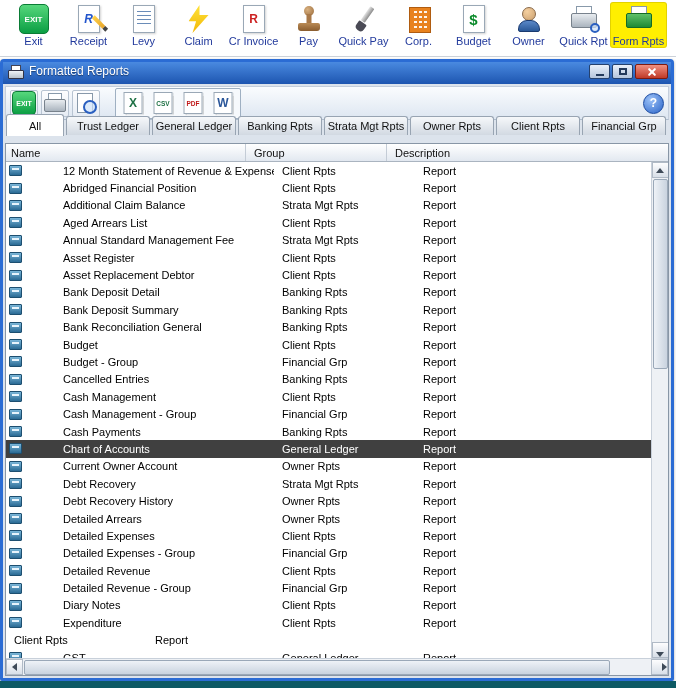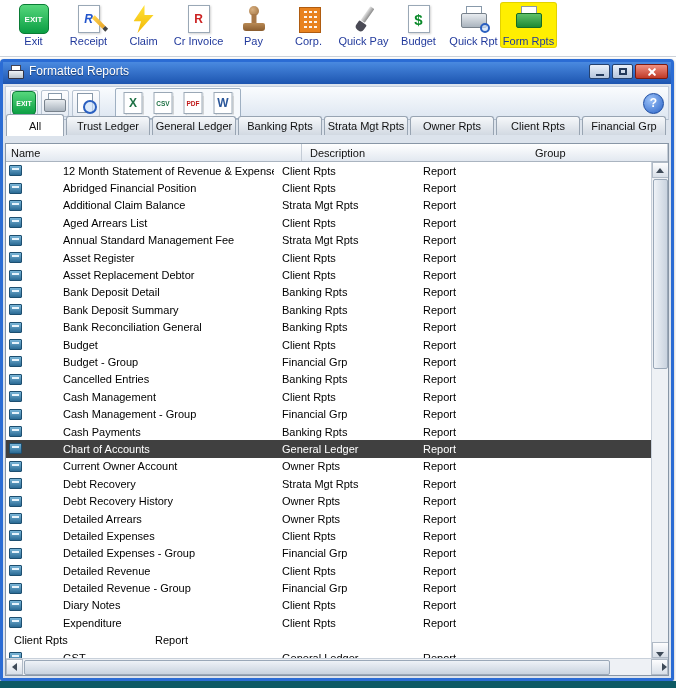--- a/index.html
+++ b/index.html
@@ -147,21 +147,21 @@
          border-bottom:none; border-radius:3px 3px 0 0; margin-right:2px; cursor:default; }
   .tab:first-child { flex:0 0 58px; }
   .tab.active { background:#fff; height:22px; margin-bottom:-1px; position:relative; z-index:2; }
 
   
   .table-outer { border:1px solid #8896a6; background:#fff; }
   .thead { display:flex; height:18px; background:linear-gradient(#ffffff,#e2e8f0);
            border-bottom:1px solid #aab4c0; font-size:11px; color:#111; }
   .th { display:flex; align-items:center; padding-left:5px; border-right:1px solid #c4ccd6;
         cursor:default; }
-  .th-name { width:296px; } .th-group { width:141px; padding-left:8px; }
+  .th-name { width:240px; } .th-group { width:141px; padding-left:8px; }
   .th-desc { flex:1; border-right:none; padding-left:8px; }
   .table-body { display:flex; height:496px; overflow:hidden; background:#fff; }
   .rows { flex:1; overflow:hidden; }
   .row { display:flex; height:17.4px; align-items:center; font-size:11px; color:#000;
          cursor:default; }
   .row.selected { background:#404040; color:#fff; }
   .cell { overflow:hidden; white-space:nowrap; }
   .cell-name { width:268px; display:flex; align-items:center; padding-left:3px;gap:36px; }
   .cell-group { width:141px; padding-left:8px; }
   .cell-desc { flex:1; padding-left:8px; }
@@ -204,20 +204,27 @@
     <div class="tb-label">Exit</div>
   </div>
     <div class="tb-item">
     <div class="tb-icon ic ic-receipt">
         <span class="ic-text">R</span>
         <span class="ic-extra"></span>
       </div>
     <div class="tb-label">Receipt</div>
   </div>
     <div class="tb-item">
+    <div class="tb-icon ic ic-levy">
+        <span class="ic-text"></span>
+        <span class="ic-extra"></span>
+      </div>
+    <div class="tb-label">Levy</div>
+  </div>
+    <div class="tb-item">
     <div class="tb-icon ic ic-claim">
         <span class="ic-text"></span>
         <span class="ic-extra"></span>
       </div>
     <div class="tb-label">Claim</div>
   </div>
     <div class="tb-item">
     <div class="tb-icon ic ic-cr-invoice">
         <span class="ic-text">R</span>
         <span class="ic-extra"></span>
@@ -225,39 +232,46 @@
     <div class="tb-label">Cr Invoice</div>
   </div>
     <div class="tb-item">
     <div class="tb-icon ic ic-pay">
         <span class="ic-text"></span>
         <span class="ic-extra"></span>
       </div>
     <div class="tb-label">Pay</div>
   </div>
     <div class="tb-item">
+    <div class="tb-icon ic ic-quick-pay">
+        <span class="ic-text"></span>
+        <span class="ic-extra"></span>
+      </div>
+    <div class="tb-label">Quick Pay</div>
+  </div>
+    <div class="tb-item">
     <div class="tb-icon ic ic-corp">
         <span class="ic-text"></span>
         <span class="ic-extra"></span>
       </div>
     <div class="tb-label">Corp.</div>
-  </div>
-    <div class="tb-item">
-    <div class="tb-icon ic ic-quick-pay">
-        <span class="ic-text"></span>
-        <span class="ic-extra"></span>
-      </div>
-    <div class="tb-label">Quick Pay</div>
   </div>
     <div class="tb-item">
     <div class="tb-icon ic ic-budget">
         <span class="ic-text">$</span>
         <span class="ic-extra"></span>
       </div>
     <div class="tb-label">Budget</div>
+  </div>
+    <div class="tb-item">
+    <div class="tb-icon ic ic-owner">
+        <span class="ic-text"></span>
+        <span class="ic-extra"></span>
+      </div>
+    <div class="tb-label">Owner</div>
   </div>
     <div class="tb-item">
     <div class="tb-icon ic ic-quick-rpt">
         <span class="ic-text"></span>
         <span class="ic-extra"></span>
       </div>
     <div class="tb-label">Quick Rpt</div>
   </div>
     <div class="tb-item highlighted">
     <div class="tb-icon ic ic-form-rpts">
@@ -354,22 +368,22 @@
           <span class="tab-label">Client Rpts</span>
         </div>
         <div class="tab">
           <span class="tab-label">Financial Grp</span>
         </div>
       </div>
 
     <div class="table-outer">
       <div class="thead">
         <div class="th th-name">Name</div>
+        <div class="th th-group">Group</div>
         <div class="th th-desc">Description</div>
-        <div class="th th-group">Group</div>
       </div>
       <div class="table-body">
         <div class="rows">
             <div class="row">
     <div class="cell cell-name">
                 <span class="row-icon"></span>
                 <span class="txt">12 Month Statement of Revenue &amp; Expenses</span>
               </div>
     <div class="cell cell-group">Client Rpts</div>
     <div class="cell cell-desc">Report</div>

